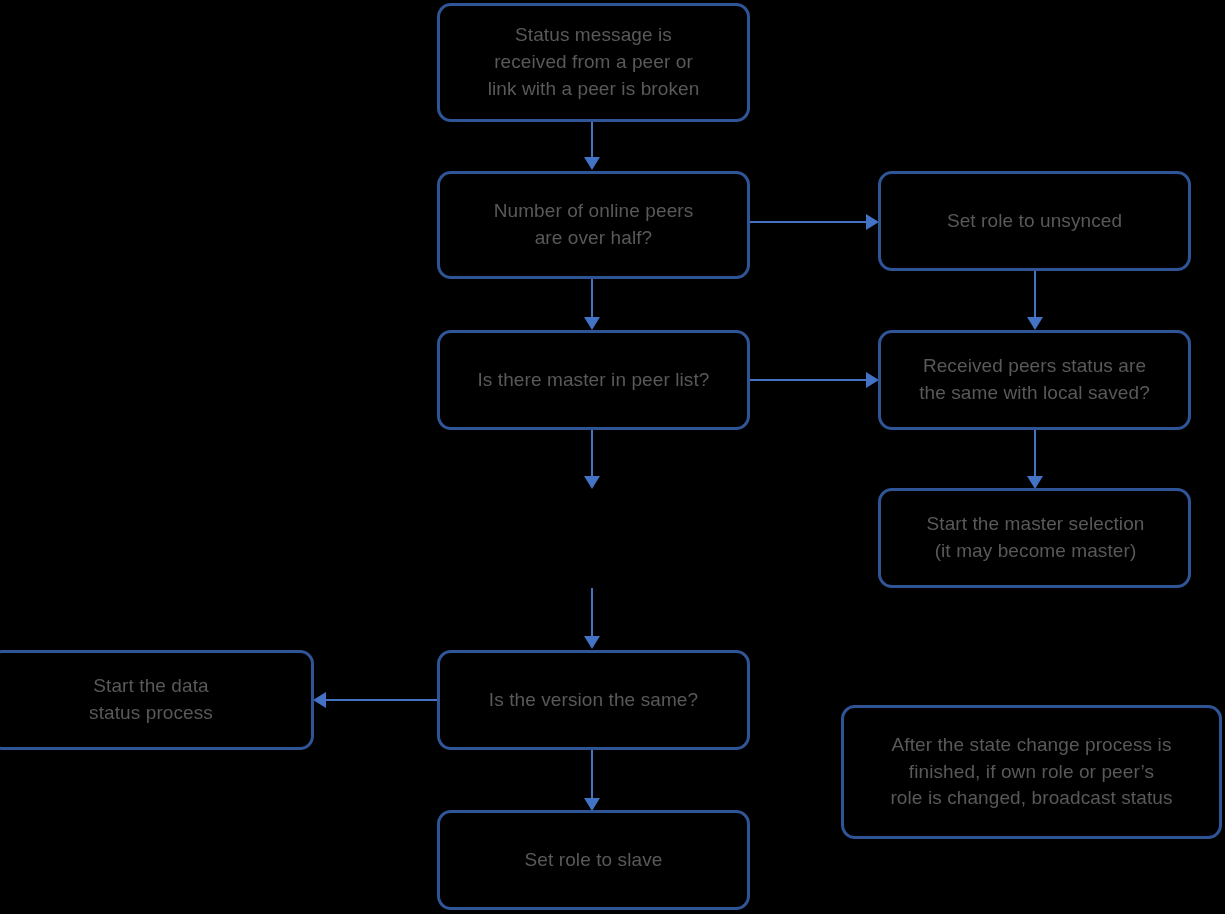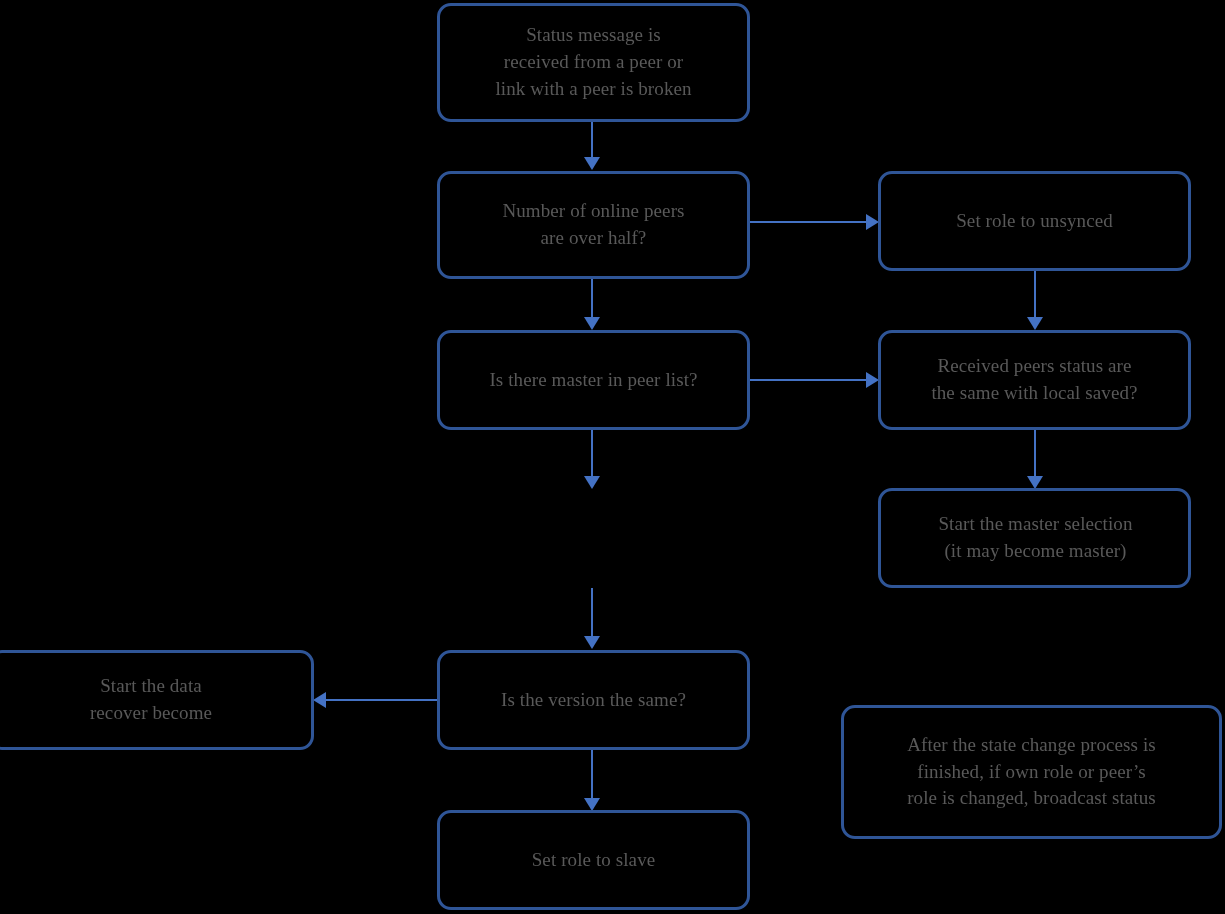--- a/index.html
+++ b/index.html
@@ -6,21 +6,21 @@
     margin: 0;
     padding: 0;
     background: #000000;
   }
   #canvas {
     position: relative;
     width: 1225px;
     height: 914px;
     background: #000000;
     overflow: hidden;
-    font-family: Liberation Serif, serif;
+    font-family: Liberation Sans, sans-serif;
   }
   .node {
     position: absolute;
     box-sizing: border-box;
     border: 3px solid #2f5597;
     border-radius: 14px;
     background: #000000;
     display: flex;
     align-items: center;
     justify-content: center;
@@ -122,21 +122,21 @@
   </div>
 
 
   <div class="node" style="left:878px; top:488px; width:313px; height:100px;padding-left:12px;">
     <span class="node-text">Start the master selection
 (it may become master)</span>
   </div>
 
   <div class="node" style="left:-12px; top:650px; width:326px; height:100px;">
     <span class="node-text">Start the data
-recover become</span>
+status process</span>
   </div>
 
   <div class="node" style="left:437px; top:650px; width:313px; height:100px;">
     <span class="node-text">Is the version the same?</span>
   </div>
 
   <div class="node" style="left:437px; top:810px; width:313px; height:100px;">
     <span class="node-text">Set role to slave</span>
   </div>
 

